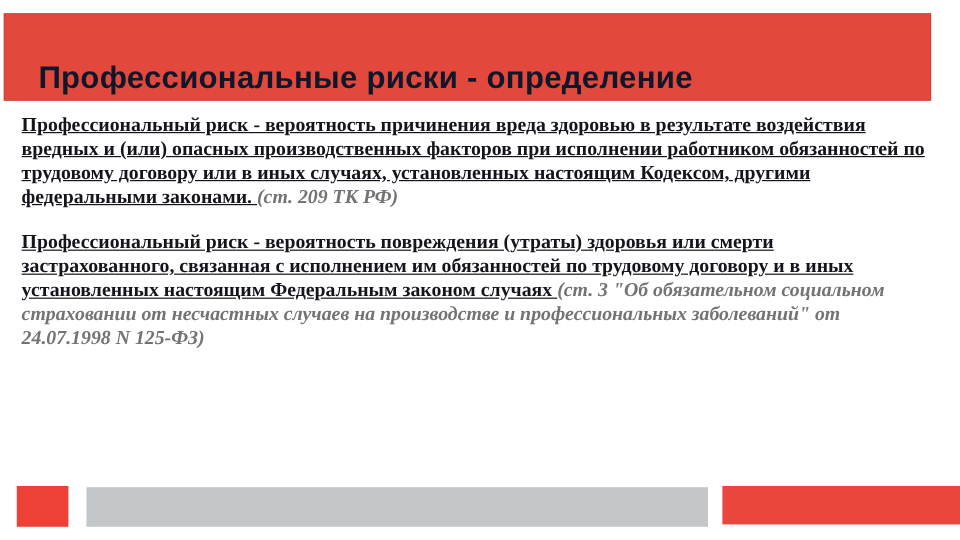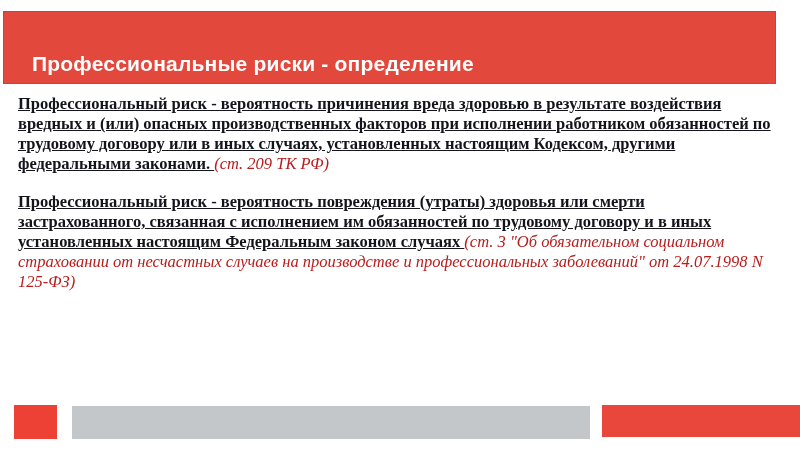--- a/index.html
+++ b/index.html
@@ -17,23 +17,23 @@
     left: 3px; top: 11px;
     width: 773px; height: 73px;
     background: #e3483c;
     box-shadow: inset 0 0 0 1px rgba(180,45,38,.35);
     display: flex;
     align-items: flex-end;
   }
   .header-title {
     font-family: "Liberation Sans", sans-serif;
     font-weight: bold;
-    font-size: 21px;
+    font-size: 26px;
     line-height: 26px;
-    color: #ffffff;
+    color: #0f172a;
     padding: 0 0 7px 29px;
     letter-spacing: 0.2px;
     white-space: nowrap;
   }
 
   
   .content {
     position: absolute;
     left: 18px; top: 94px;
     width: 756px;
@@ -42,23 +42,23 @@
     font-size: 16.5px;
     line-height: 20px;
     color: #14141c;
     margin-bottom: 18px;
   }
   .para .bold-part {
     font-weight: bold;
     text-decoration: underline;
   }
   .para .citation-part {
-    font-weight: normal;
+    font-weight: bold;
     font-style: italic;
-    color: #b91c1c;
+    color: #737373;
   }
 
   
   .footer-square {
     position: absolute;
     left: 14px; top: 405px;
     width: 43px; height: 34px;
     background: #ee4136;
   }
   .footer-gray-bar {

